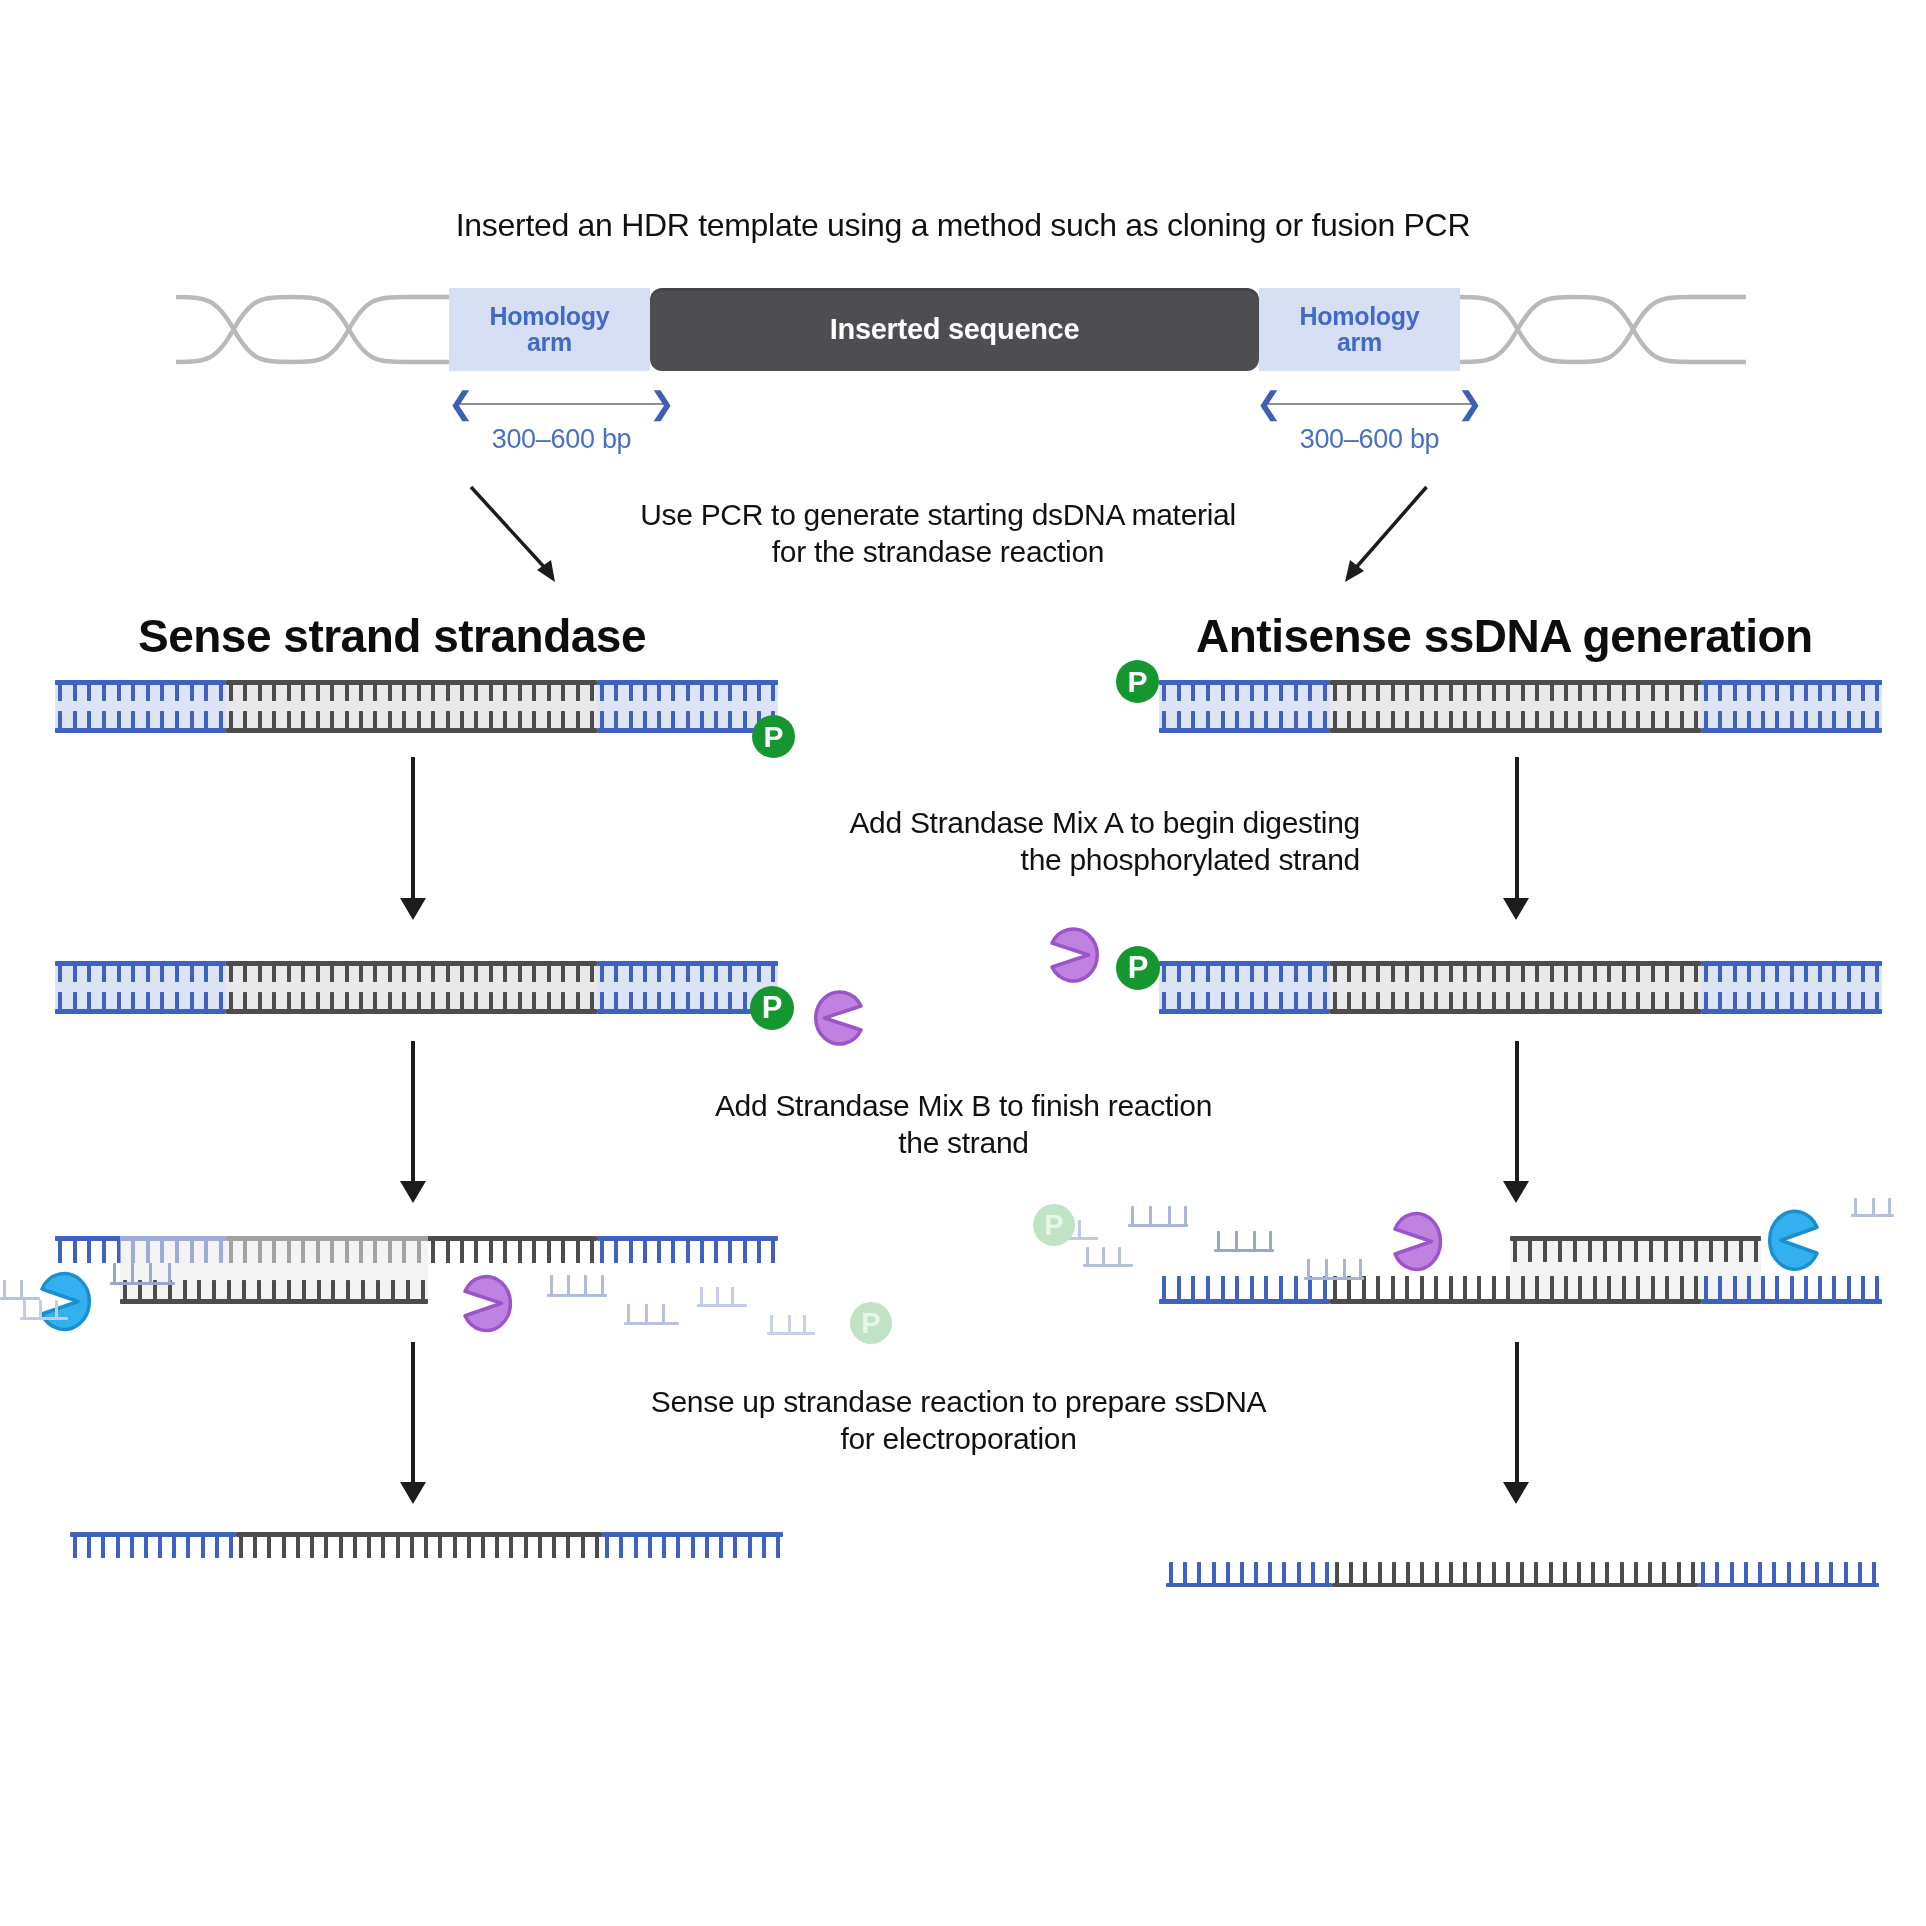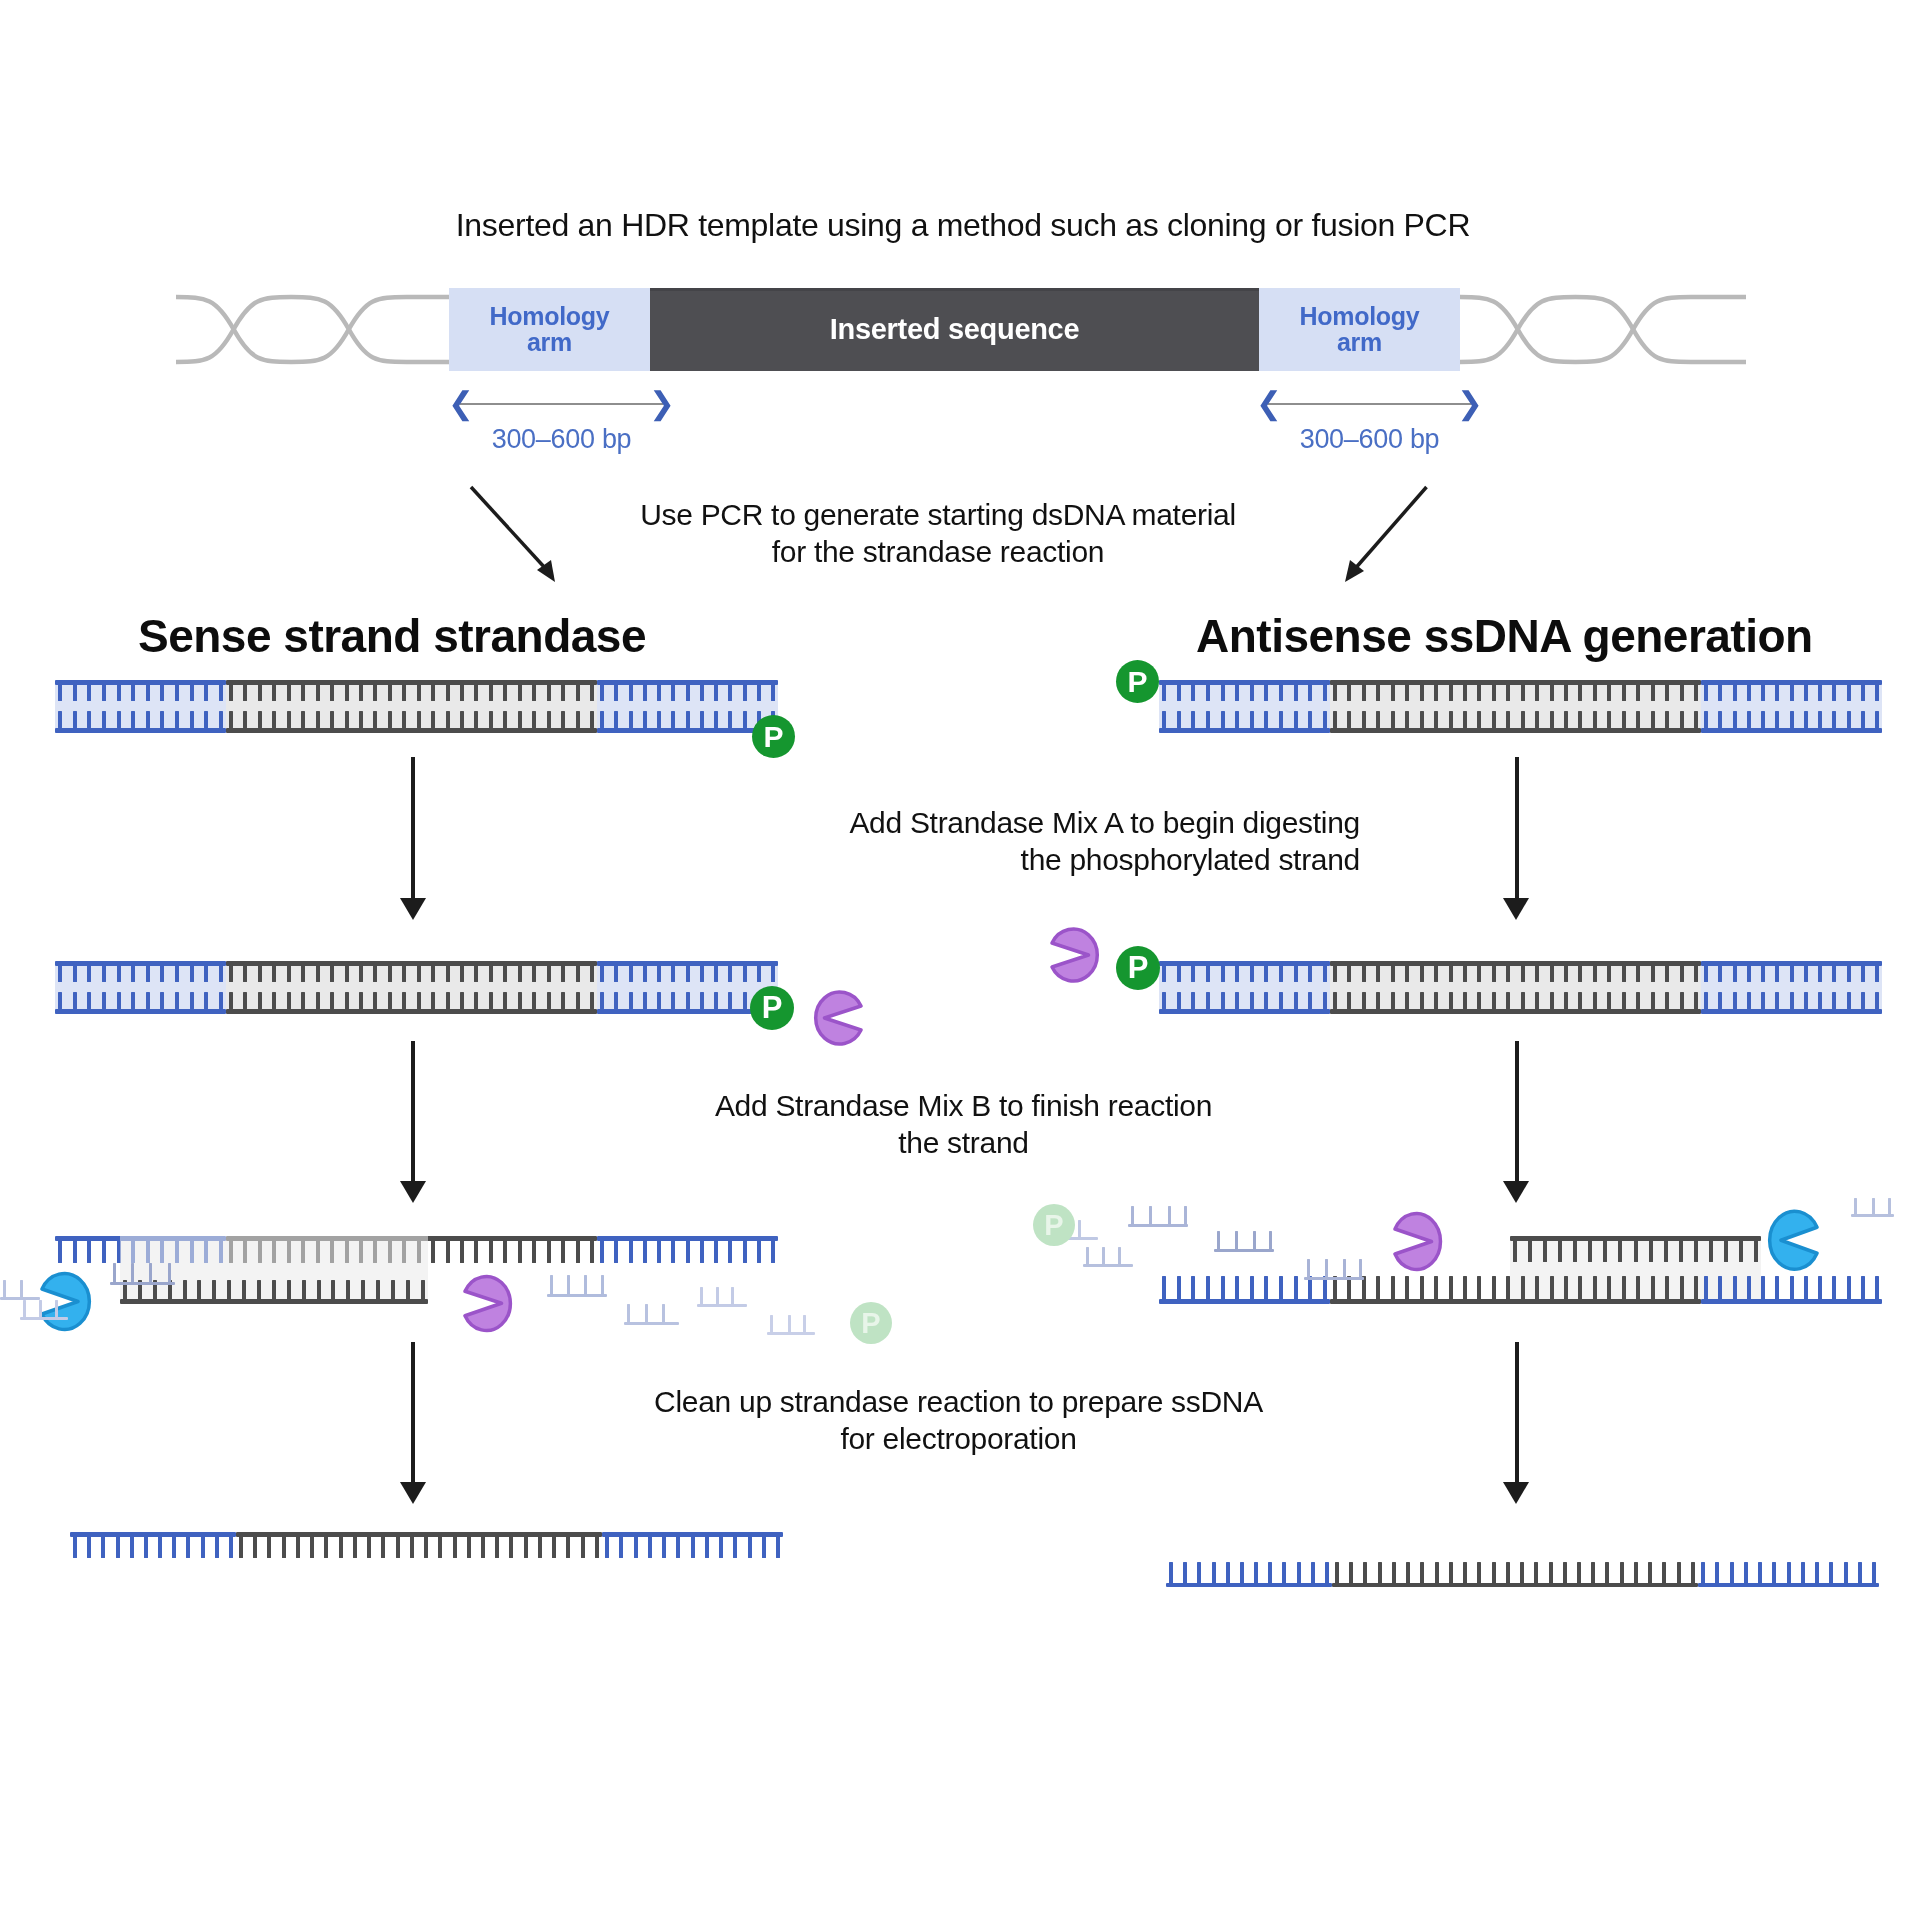--- a/index.html
+++ b/index.html
@@ -95,21 +95,21 @@
         <path d="M0,147 C60,147 80,145 115,82 C150,20 170,18 230,18 C290,18 310,20 345,82 C380,145 400,147 460,147 C520,147 535,147 545,147"></path>
       </g>
     </svg>
   </div>
 
   <div class="tpl-seg tpl-homology" style="left:273px;width:201px;">
     <span style="white-space:pre-line;">Homology
 arm</span>
   </div>
 
-  <div class="tpl-seg tpl-insert" style="left:474px;width:609px;">
+  <div class="tpl-seg tpl-insert" style="left:474px;width:609px;border-radius:12px;">
     <span>Inserted sequence</span>
   </div>
 
   <div class="tpl-seg tpl-homology" style="left:1083px;width:201px;">
     <span style="white-space:pre-line;">Homology
 arm</span>
   </div>
 
   <div class="helix" style="left:1284px;width:286px;">
     <svg width="286" height="83" viewBox="0 0 570 165" preserveAspectRatio="none">
@@ -983,21 +983,21 @@
 </div>
 <div class="pmark faded" style="left:1033px;top:1204px;width:42px;height:42px;font-size:29px;">
   <span>P</span>
 </div>
 
 <div class="farrow" style="left:411px;top:1342px;height:145px;width:3.5px;"></div>
 <div class="fhead" style="left:400px;top:1482px;"></div>
 <div class="farrow" style="left:1515px;top:1342px;height:145px;width:3.5px;"></div>
 <div class="fhead" style="left:1503px;top:1482px;"></div>
 
-<div class="abs step-text" style="left:542px;top:1384px;width:833px;">Clean up strandase reaction to prepare ssDNA
+<div class="abs step-text" style="left:542px;top:1384px;width:833px;">Sense up strandase reaction to prepare ssDNA
 for electroporation</div>
 
 <div class="dna" style="left:70px;top:1532px;width:712px;height:30px;">
   <div class="backbone c-blue-bb" style="left:0;top:0;width:166px;"></div>
   <div class="backbone c-dark-bb" style="left:166px;top:0;width:366px;"></div>
   <div class="backbone c-blue-bb" style="left:532px;top:0;width:181px;"></div>
   <div class="ticks" style="left:3px;top:3.5px;width:160px;height:22px;">
     <i class="c-blue-tk"></i>
       <i class="c-blue-tk"></i>
       <i class="c-blue-tk"></i>

